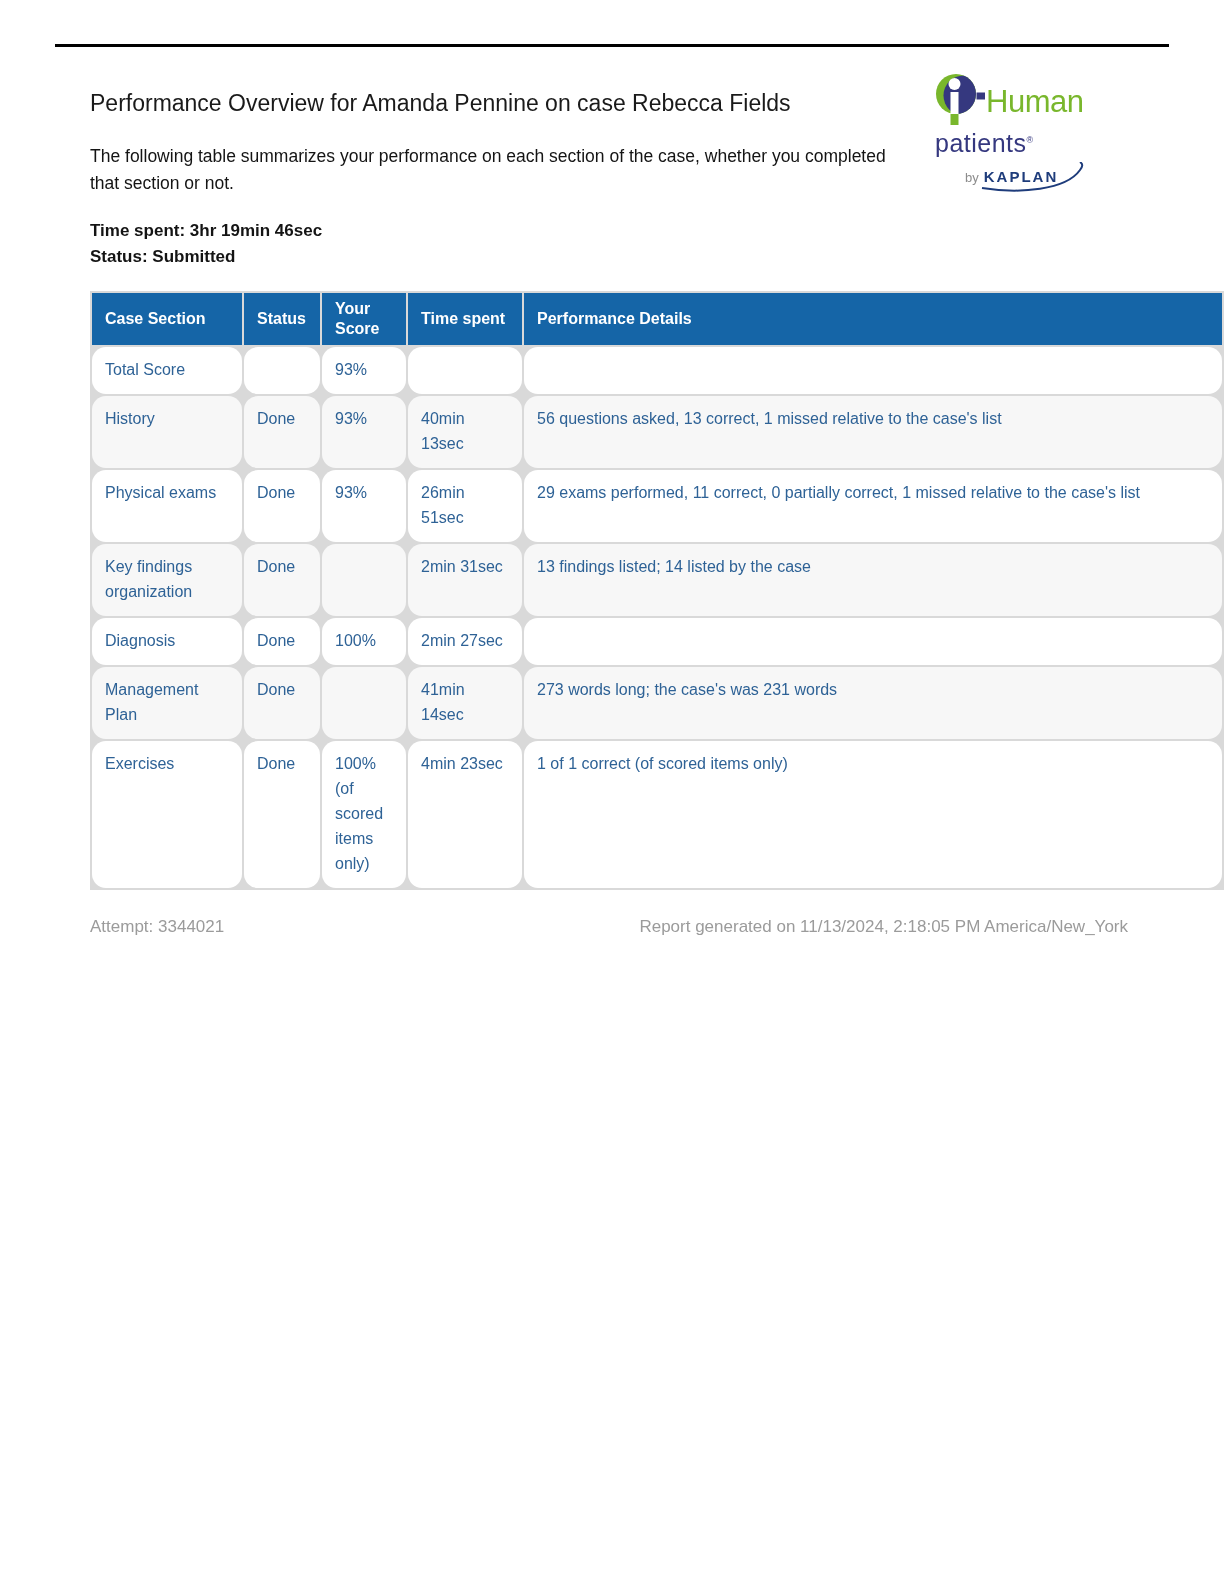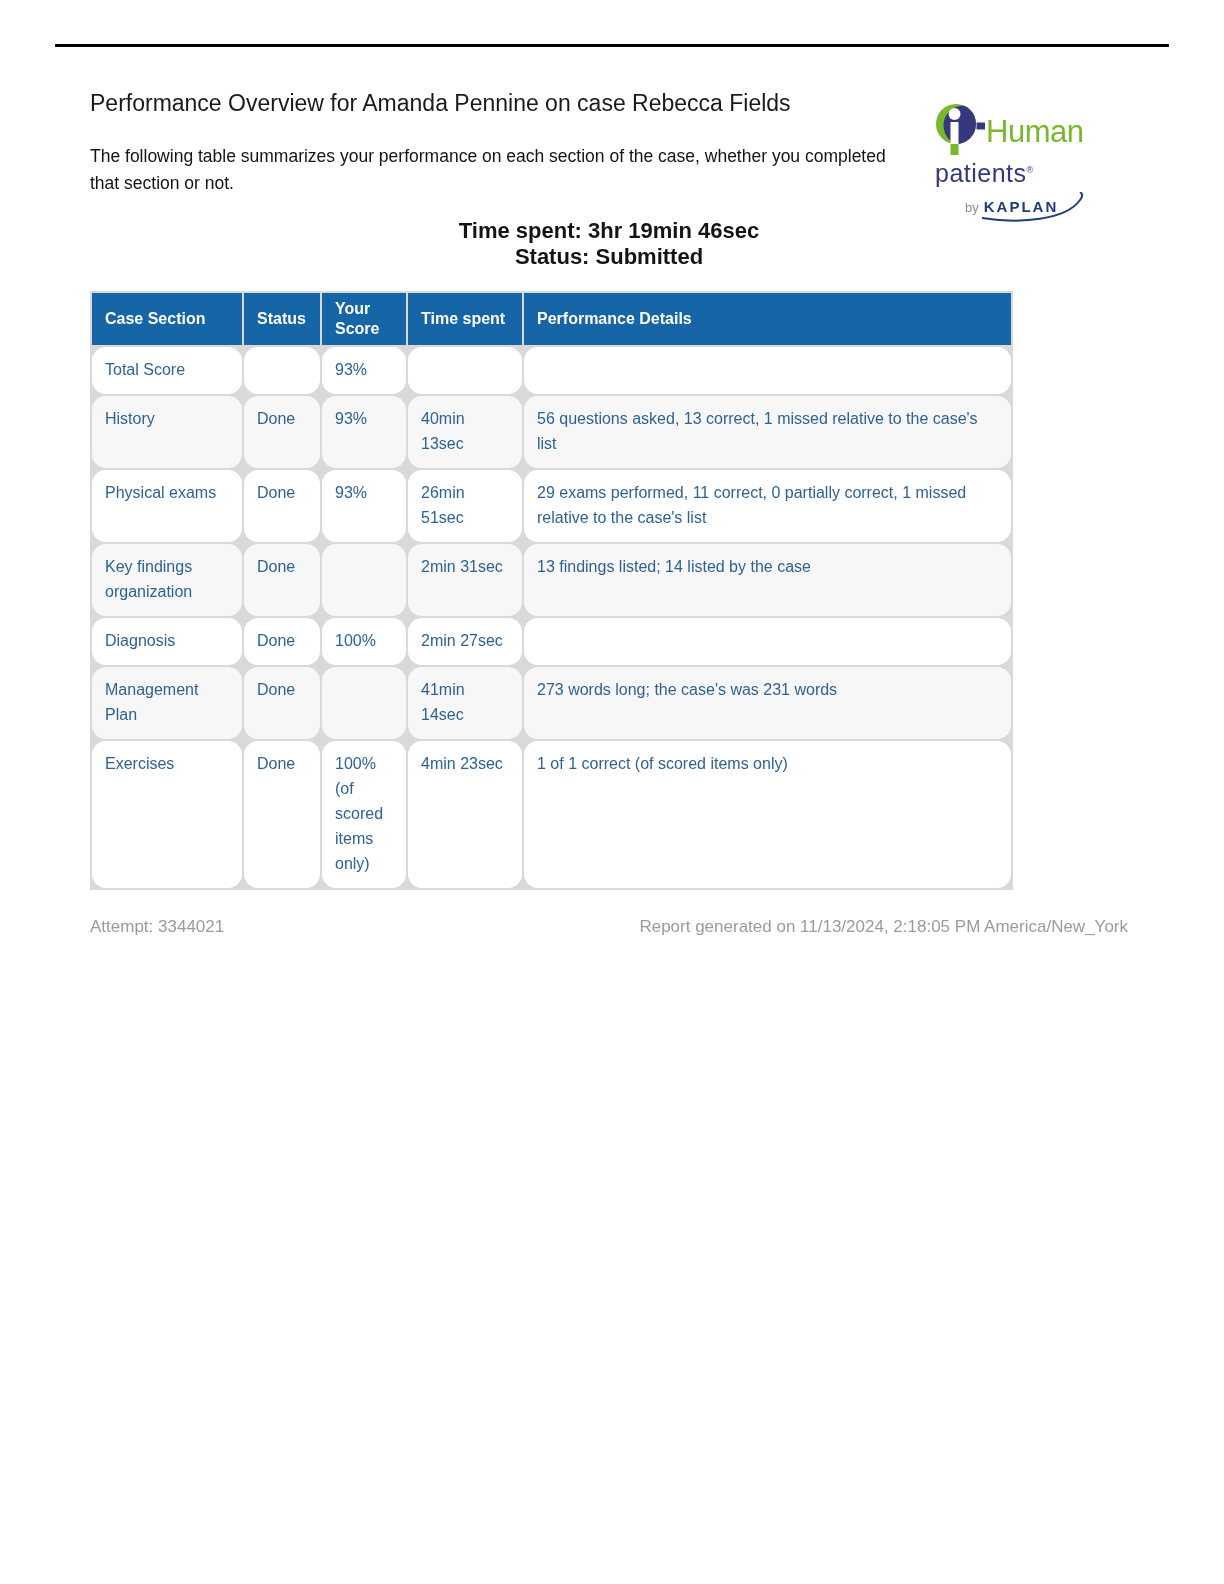--- a/index.html
+++ b/index.html
@@ -25,21 +25,21 @@
   .content {
     position: absolute;
     left: 90px;
     top: 47px;
     width: 1038px;
   }
 
   
   .logo {
     position: absolute;
-    top: 56px;
+    top: 26px;
     right: 8px;
     width: 185px;
   }
   .logo-row1 { display: flex; align-items: center; }
   .logo-human {
     color: #79B72C;
     font-size: 31px;
     letter-spacing: -0.5px;
     margin-left: 1px;
     line-height: 1;
@@ -86,27 +86,27 @@
     max-width: 830px;
     line-height: 1.25;
   }
   .intro {
     margin: 25px 0 0 0;
     font-size: 17.5px;
     line-height: 27px;
     color: #141414;
     max-width: 820px;
   }
-  .meta { margin: 0; font-size: 22px; font-weight: bold; color: #141414; line-height: 26px; text-align: center; }
+  .meta { margin: 0; font-size: 17px; font-weight: bold; color: #141414; line-height: 26px; }
   .meta.first { margin-top: 21px; }
 
   
   table.perf {
     margin-top: 21px;
-    width: 923px;
+    width: 1134px;
     border-collapse: separate;
     border-spacing: 2px;
     background: #D9D9D9;
     table-layout: fixed;
   }
   table.perf th {
     background: #1565A7;
     color: #ffffff;
     font-size: 16px;
     font-weight: bold;

